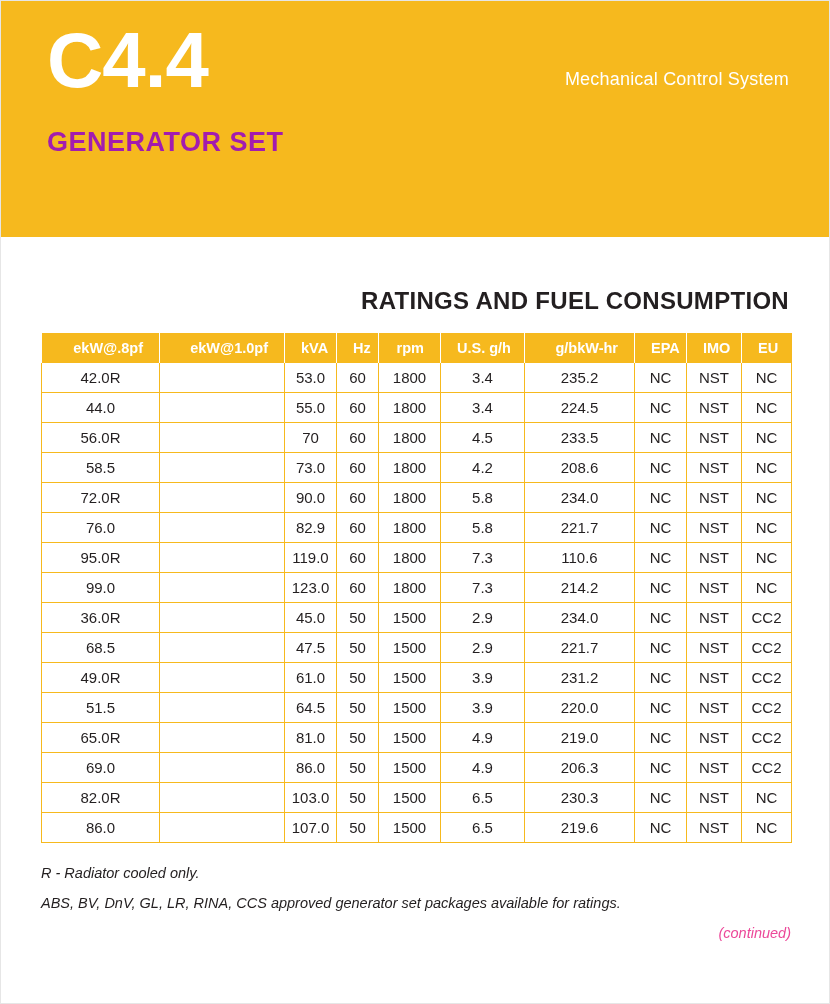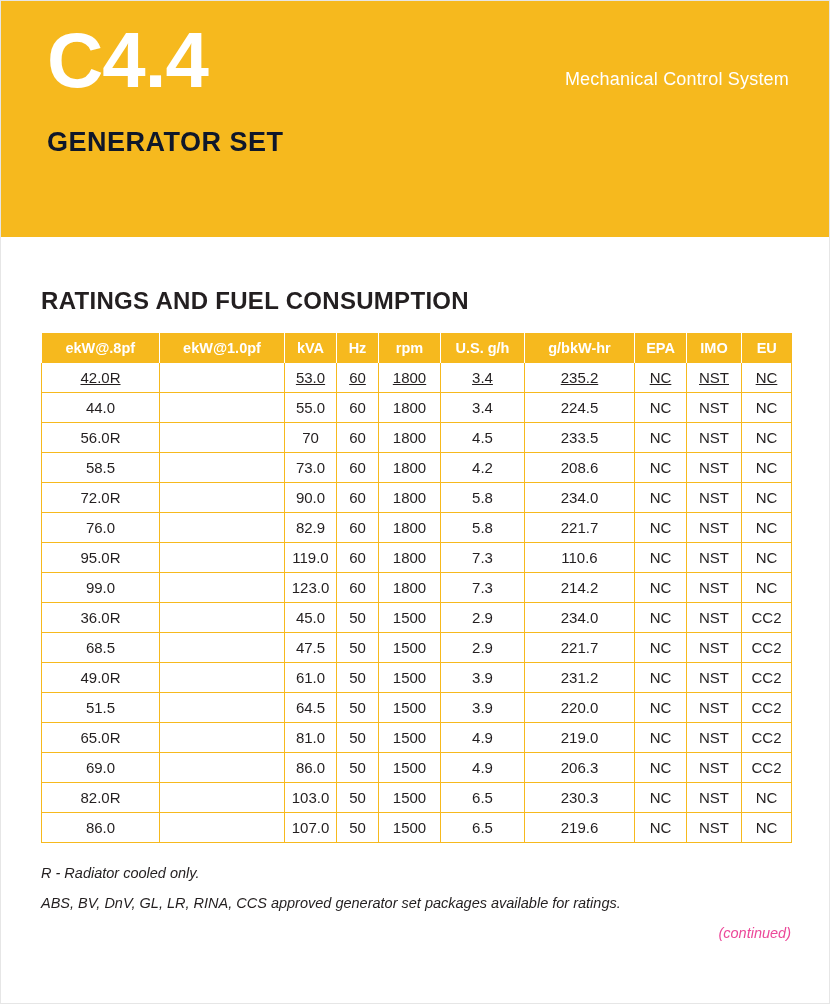--- a/index.html
+++ b/index.html
@@ -41,83 +41,82 @@
     line-height: 86px;
     color: #ffffff;
     letter-spacing: -1px;
   }
   .subtitle {
     margin-top: 24px;
     font-family: "Liberation Sans", sans-serif;
     font-weight: bold;
     font-size: 27px;
     line-height: 30px;
-    color: #0f172a;
+    color: #a21caf;
     letter-spacing: 0.5px;
   }
   .header-right {
     position: absolute;
     right: 40px;
     top: 38px;
     font-size: 18px;
     color: #ffffff;
     font-weight: normal;
     letter-spacing: 0.2px;
     margin-top: 30px;
   }
 
   
   .body {
     padding: 0 40px;
   }
   .section-title {
-    text-align: left;
+    text-align: right;
     font-weight: bold;
     font-size: 24px;
     letter-spacing: 0.3px;
     margin-top: 50px;
     margin-bottom: 18px;
     color: #231f20;
   }
 
   
   table.ratings {
     border-collapse: collapse;
     width: 750px;
     margin: 0 auto;
     table-layout: fixed;
   }
   table.ratings th {
     background: #f6b91e;
     color: #ffffff;
     font-size: 14.5px;
     font-weight: bold;
-    padding: 7px 2px;
-    text-align: center;
+    padding: 7px 16px;
+    text-align: right;
     border-right: 1px solid #ffffff;
     white-space: nowrap;
   }
   table.ratings th:last-child {
     border-right: none;
   }
   table.ratings td {
     font-size: 15px;
     text-align: center;
     padding: 6px 2px;
     border-bottom: 1px solid #f6b91e;
     border-right: 1px solid #f6b91e;
     color: #231f20;
     background: #ffffff;
   }
   table.ratings td:first-child {
     border-left: 1px solid #f6b91e;
   }
   table.ratings tr:first-child td {
     border-top: none;
-    text-decoration: underline;
   }
 
   
   col.c0 { width: 118px; }
   col.c1 { width: 125px; }
   col.c2 { width: 52px; }
   col.c3 { width: 42px; }
   col.c4 { width: 62px; }
   col.c5 { width: 84px; }
   col.c6 { width: 110px; }

